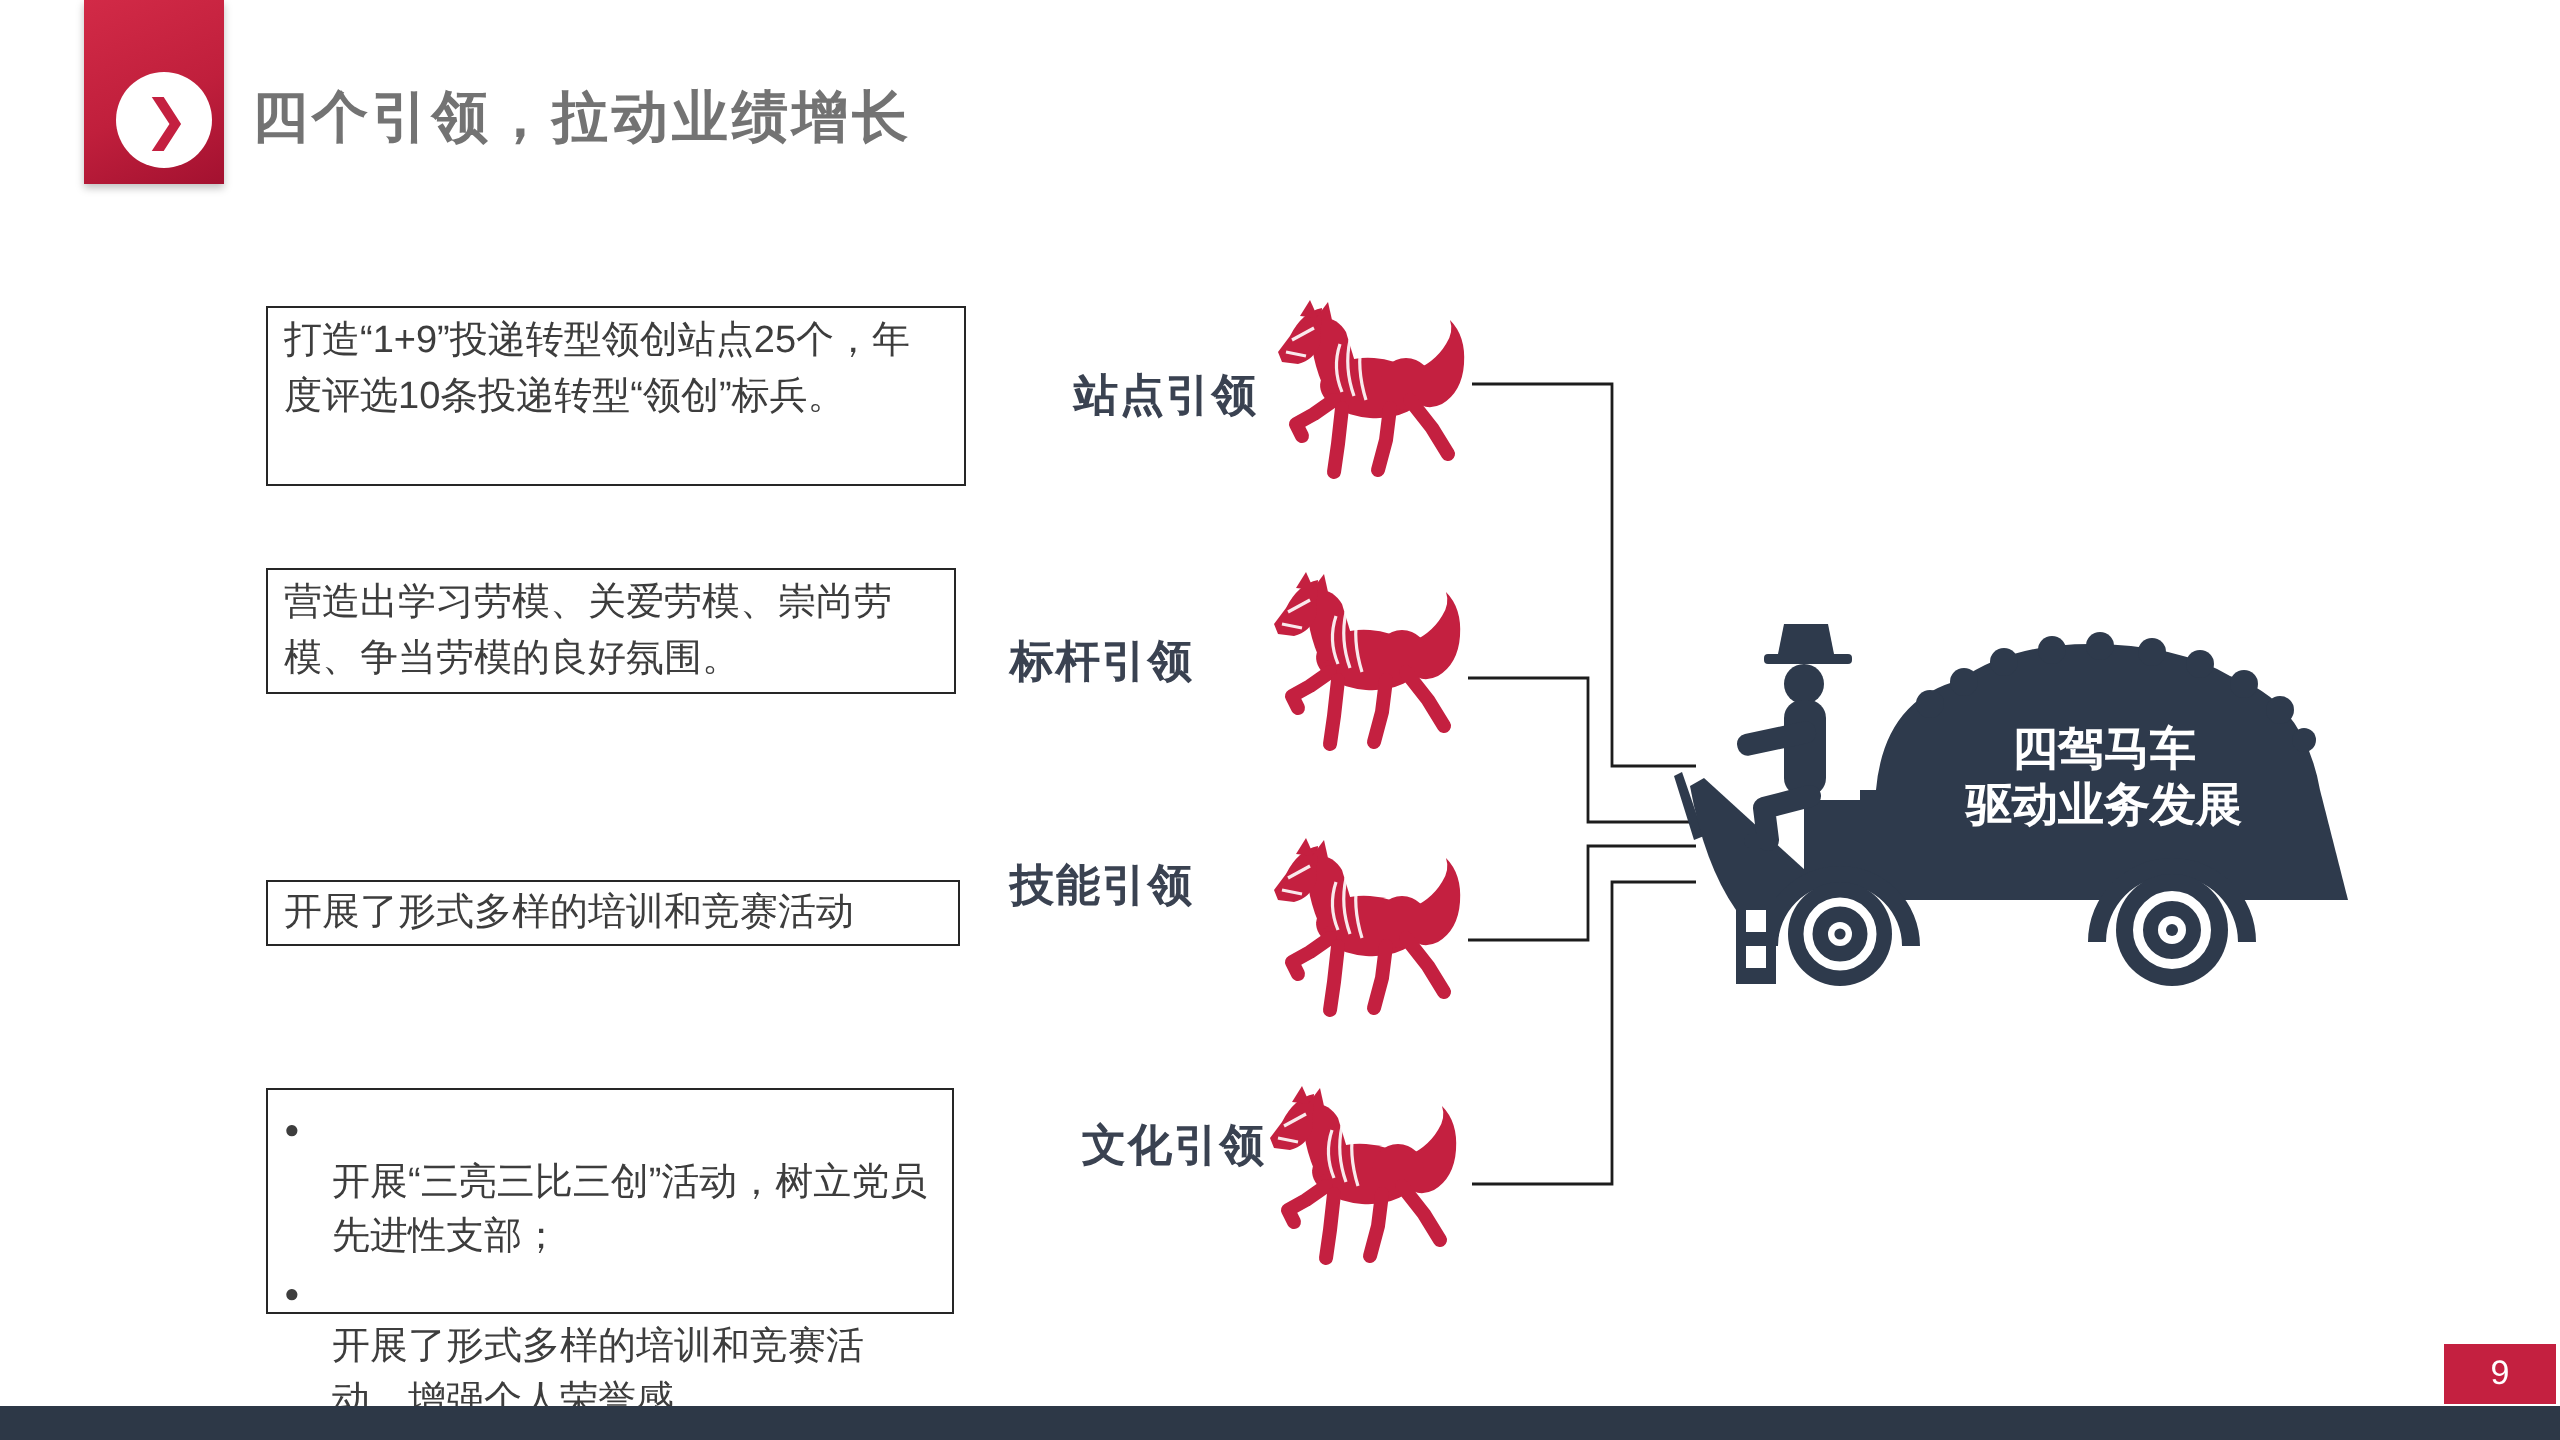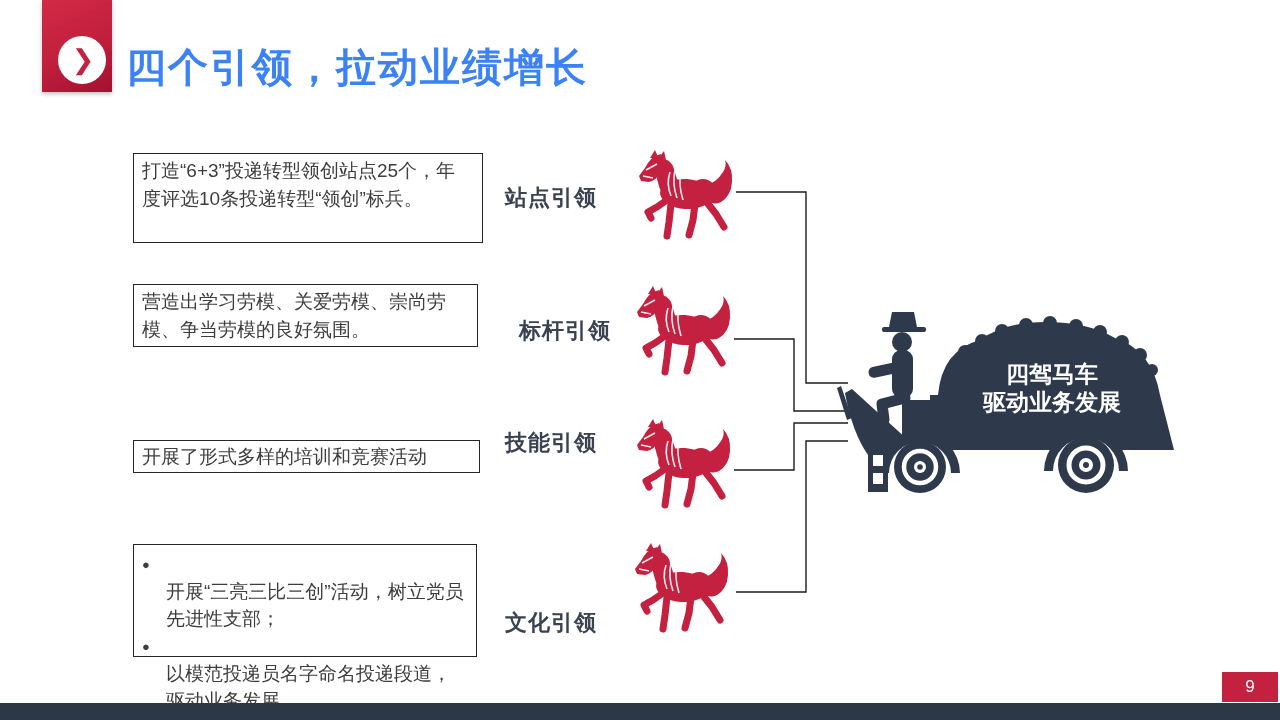--- a/index.html
+++ b/index.html
@@ -7,38 +7,38 @@
   body { font-family:"Liberation Sans","DejaVu Sans",sans-serif; background:#fff; }
   .slide { position:relative; width:1280px; height:720px; background:#ffffff; overflow:hidden; }
 
   
   .badge { position:absolute; left:42px; top:0; width:70px; height:92px;
            background:linear-gradient(155deg,#d22a47 0%,#c01f3c 55%,#a31130 100%);
            box-shadow:0 2px 4px rgba(0,0,0,.25); }
   .badge-circle { position:absolute; left:16px; top:36px; width:48px; height:48px; border-radius:50%;
                   background:#fff; display:flex; align-items:center; justify-content:center; }
   .badge-circle span { color:#c42040; font-size:27px; font-weight:bold; line-height:1; transform:translateX(1px); }
-  .page-title { position:absolute; left:126px; top:40px; font-size:40px; font-weight:bold;
-                color:#3b82f6; letter-spacing:2px; white-space:nowrap; }
+  .page-title { position:absolute; left:126px; top:40px; font-size:28px; font-weight:bold;
+                color:#737373; letter-spacing:2px; white-space:nowrap; }
 
   
   .cbox { position:absolute; left:133px; width:350px; border:1px solid #262626; background:#fff;
           color:#3d3d3d; font-size:19px; line-height:28px; padding:3px 8px; }
   .cbox-1 { top:153px; height:90px; }
   .cbox-2 { top:284px; width:345px; height:63px; }
   .cbox-3 { top:440px; width:347px; height:33px; line-height:25px; }
   .cbox-4 { top:544px; width:344px; height:113px; line-height:27px; padding-top:5px; }
   .bullet-row { display:flex; }
   .bullet-dot { width:24px; flex:0 0 24px; font-size:13px; padding-top:1px; text-align:left; }
   .bullet-text { flex:1;margin-top:28px; }
 
   
   .lead-label { position:absolute; left:505px; width:120px; font-size:22px; font-weight:bold;
                 color:#3a4251; letter-spacing:1px; white-space:nowrap; }
-  .lab-1 { top:183px; } .lab-2 { top:316px;text-align:center; } .lab-3 { top:428px; } .lab-4 { top:608px; }
+  .lab-1 { top:183px;margin-left:32px; } .lab-2 { top:316px; } .lab-3 { top:428px; } .lab-4 { top:558px;margin-left:36px; }
 
   
   .horse { position:absolute; width:102px; height:92px; }
   .h-1 { left:636px; top:150px; } .h-2 { left:634px; top:286px; }
   .h-3 { left:634px; top:419px; } .h-4 { left:632px; top:543px; }
 
   
   .connectors { position:absolute; left:0; top:0; width:1280px; height:720px; pointer-events:none; }
   .cart { position:absolute; left:830px; top:300px; width:420px; height:220px; }
   .cart text { font-family:"Liberation Sans","DejaVu Sans",sans-serif; font-weight:bold; }
@@ -53,31 +53,31 @@
 
 <div class="slide">
 
   <div class="badge">
     <div class="badge-circle">
       <span>❯</span>
     </div>
   </div>
   <div class="page-title">四个引领，拉动业绩增长</div>
 
-  <div class="cbox cbox-1">打造“6+3”投递转型领创站点25个，年度评选10条投递转型“领创”标兵。</div>
+  <div class="cbox cbox-1">打造“1+9”投递转型领创站点25个，年度评选10条投递转型“领创”标兵。</div>
   <div class="cbox cbox-2">营造出学习劳模、关爱劳模、崇尚劳模、争当劳模的良好氛围。</div>
   <div class="cbox cbox-3">开展了形式多样的培训和竞赛活动</div>
   <div class="cbox cbox-4">
     <div class="bullet-row">
       <span class="bullet-dot">●</span>
       <span class="bullet-text">开展“三亮三比三创”活动，树立党员先进性支部；</span>
     </div>
     <div class="bullet-row">
       <span class="bullet-dot">●</span>
-      <span class="bullet-text">以模范投递员名字命名投递段道，驱动业务发展。</span>
+      <span class="bullet-text">开展了形式多样的培训和竞赛活动，增强个人荣誉感。</span>
     </div>
   </div>
 
   <div class="lead-label lab-1">站点引领</div>
   <div class="lead-label lab-2">标杆引领</div>
   <div class="lead-label lab-3">技能引领</div>
   <div class="lead-label lab-4">文化引领</div>
 
   <svg width="0" height="0" style="position:absolute" aria-hidden="true">
     <symbol id="horse-sym" viewBox="0 0 100 92">

